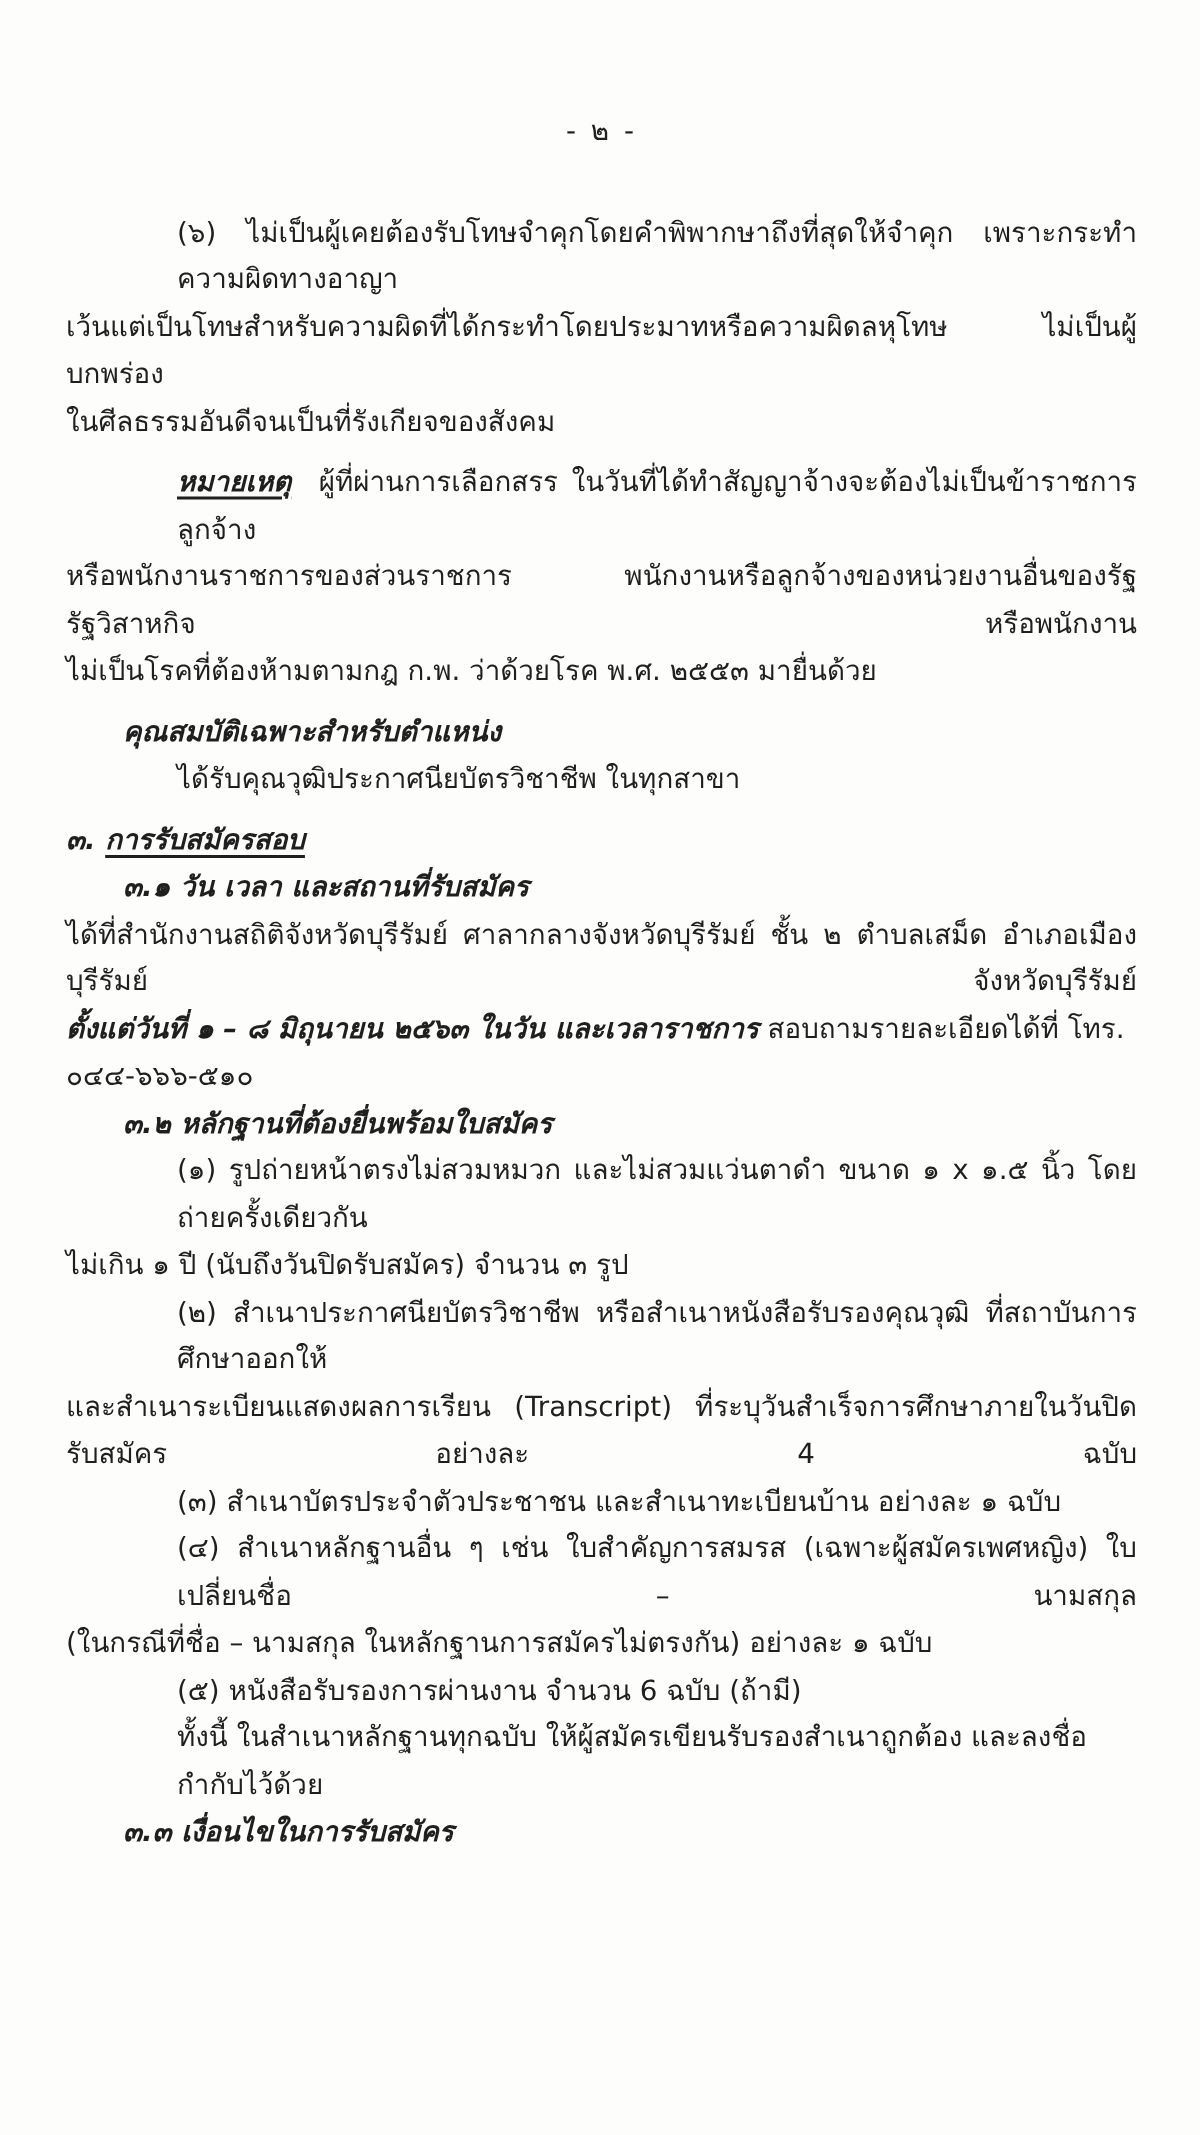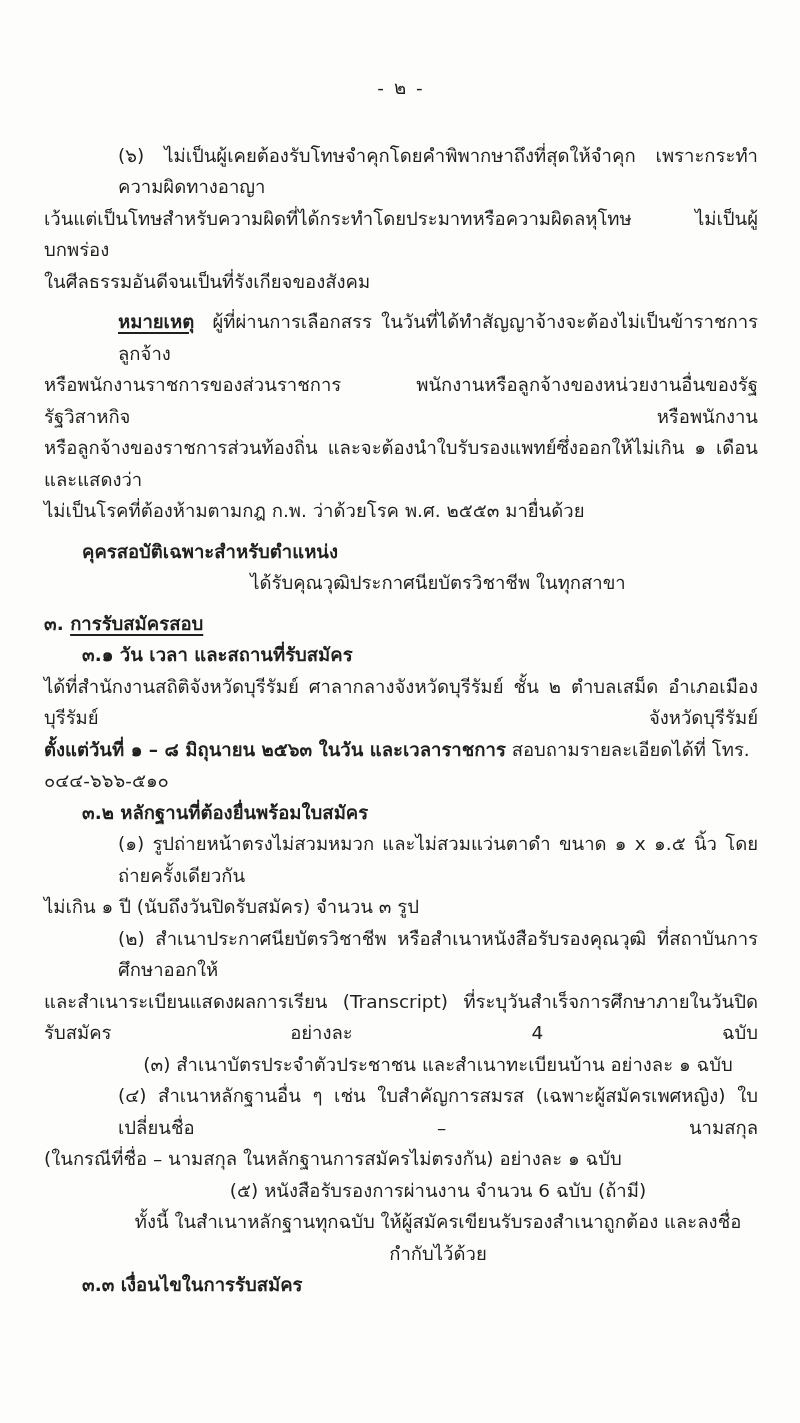--- a/index.html
+++ b/index.html
@@ -20,42 +20,41 @@
   }
   .line{
     font-size:18.5px;
     line-height:31.5px;
     min-height:31.5px;
     white-space:pre-wrap;
   }
   
   .center{text-align:center;}
   .ind1{padding-left:38px;}
-  .ind2{padding-left:74px;text-align:center;}
+  .ind2{padding-left:74px;}
   .j{text-align:justify;text-align-last:justify;}
   .gap{margin-top:9px;}
   .pgnum{margin-bottom:36px;letter-spacing:2px;}
   
-  .b{font-weight:700;}
+  .b{font-weight:700;font-style:italic;}
   .u{text-decoration:underline;text-underline-offset:4px;text-decoration-thickness:1.5px;}
 </style>
 </head>
 <body>
 
 <div class="page">
   <div class="content">
       <div class="line center pgnum"><span class="">- ๒ -</span></div>
       <div class="line ind2 j"><span class="">(๖) ไม่เป็นผู้เคยต้องรับโทษจำคุกโดยคำพิพากษาถึงที่สุดให้จำคุก เพราะกระทำความผิดทางอาญา</span></div>
       <div class="line j"><span class="">เว้นแต่เป็นโทษสำหรับความผิดที่ได้กระทำโดยประมาทหรือความผิดลหุโทษ ไม่เป็นผู้บกพร่อง</span></div>
       <div class="line"><span class="">ในศีลธรรมอันดีจนเป็นที่รังเกียจของสังคม</span></div>
       <div class="line ind2 j gap"><span class="b u ">หมายเหตุ</span><span class="">  ผู้ที่ผ่านการเลือกสรร ในวันที่ได้ทำสัญญาจ้างจะต้องไม่เป็นข้าราชการ ลูกจ้าง</span></div>
       <div class="line j"><span class="">หรือพนักงานราชการของส่วนราชการ พนักงานหรือลูกจ้างของหน่วยงานอื่นของรัฐ รัฐวิสาหกิจ หรือพนักงาน</span></div>
-      <div class="line j"><span class="">หรือลูกจ้างของราชการส่วนท้องถิ่น และจะต้องนำใบรับรองแพทย์ซึ่งออกให้ไม่เกิน ๑ เดือน และแสดงว่า</span></div>
       <div class="line"><span class="">ไม่เป็นโรคที่ต้องห้ามตามกฎ ก.พ. ว่าด้วยโรค พ.ศ. ๒๕๕๓ มายื่นด้วย</span></div>
-      <div class="line ind1 gap"><span class="b ">คุครสอบัติเฉพาะสำหรับตำแหน่ง</span></div>
+      <div class="line ind1 gap"><span class="b ">คุณสมบัติเฉพาะสำหรับตำแหน่ง</span></div>
       <div class="line ind2"><span class="">ได้รับคุณวุฒิประกาศนียบัตรวิชาชีพ ในทุกสาขา</span></div>
       <div class="line gap"><span class="b ">๓. </span><span class="b u ">การรับสมัครสอบ</span></div>
       <div class="line ind1"><span class="b ">๓.๑ วัน เวลา และสถานที่รับสมัคร</span></div>
       <div class="line j"><span class="">ได้ที่สำนักงานสถิติจังหวัดบุรีรัมย์ ศาลากลางจังหวัดบุรีรัมย์ ชั้น ๒ ตำบลเสม็ด อำเภอเมืองบุรีรัมย์ จังหวัดบุรีรัมย์</span></div>
       <div class="line"><span class="b ">ตั้งแต่วันที่ ๑ – ๘ มิถุนายน ๒๕๖๓ ในวัน และเวลาราชการ</span><span class=""> สอบถามรายละเอียดได้ที่ โทร. ๐๔๔-๖๖๖-๕๑๐</span></div>
       <div class="line ind1"><span class="b ">๓.๒ หลักฐานที่ต้องยื่นพร้อมใบสมัคร</span></div>
       <div class="line ind2 j"><span class="">(๑) รูปถ่ายหน้าตรงไม่สวมหมวก และไม่สวมแว่นตาดำ ขนาด ๑ x ๑.๕ นิ้ว โดยถ่ายครั้งเดียวกัน</span></div>
       <div class="line"><span class="">ไม่เกิน ๑ ปี (นับถึงวันปิดรับสมัคร) จำนวน ๓ รูป</span></div>
       <div class="line ind2 j"><span class="">(๒) สำเนาประกาศนียบัตรวิชาชีพ หรือสำเนาหนังสือรับรองคุณวุฒิ ที่สถาบันการศึกษาออกให้</span></div>
       <div class="line j"><span class="">และสำเนาระเบียนแสดงผลการเรียน (Transcript) ที่ระบุวันสำเร็จการศึกษาภายในวันปิดรับสมัคร อย่างละ 4 ฉบับ</span></div>

